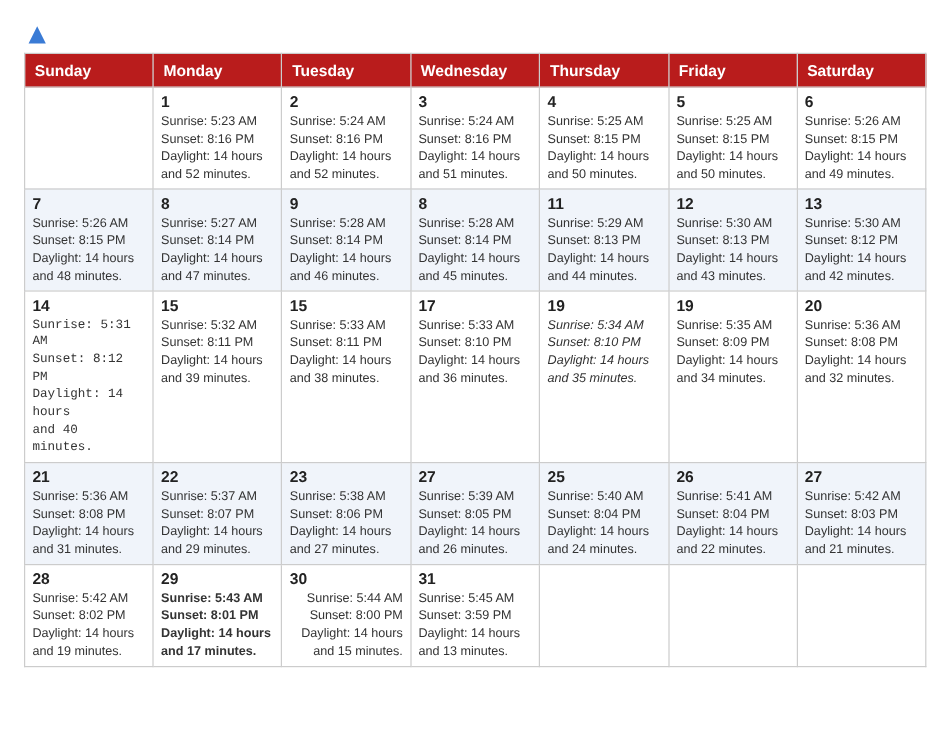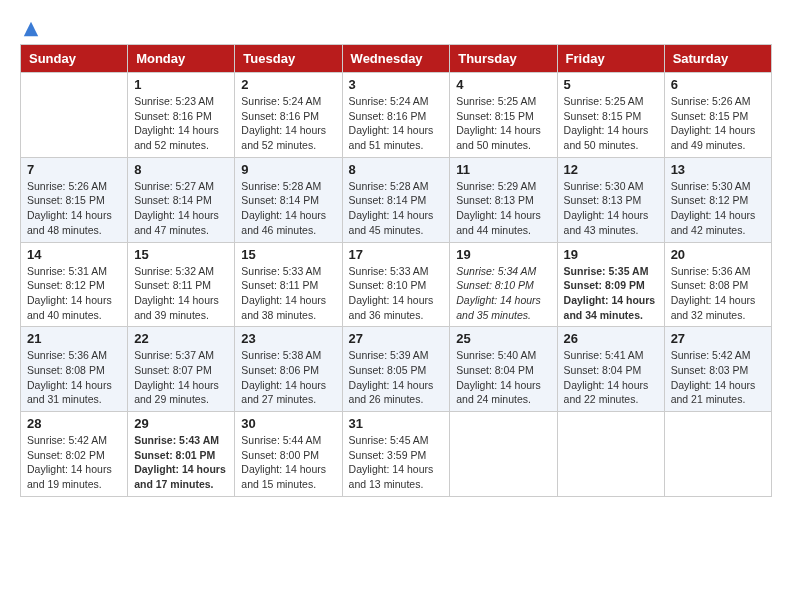--- a/index.html
+++ b/index.html
@@ -213,21 +213,21 @@
           <span class="day-num">13</span>
           <div class="day-info" style="white-space: pre-line;">Sunrise: 5:30 AM
 Sunset: 8:12 PM
 Daylight: 14 hours
 and 42 minutes.</div>
         </td>
       </tr>
       <tr>
         <td>
           <span class="day-num">14</span>
-          <div class="day-info" style="white-space: pre-line;">Sunrise: 5:31 AM
+          <div class="day-info" style="white-space: pre-line; font-family: Liberation Mono, monospace;">Sunrise: 5:31 AM
 Sunset: 8:12 PM
 Daylight: 14 hours
 and 40 minutes.</div>
         </td>
         <td>
           <span class="day-num">15</span>
           <div class="day-info" style="white-space: pre-line;">Sunrise: 5:32 AM
 Sunset: 8:11 PM
 Daylight: 14 hours
 and 39 minutes.</div>
@@ -248,21 +248,21 @@
         </td>
         <td>
           <span class="day-num">19</span>
           <div class="day-info" style="white-space: pre-line; font-style: italic;">Sunrise: 5:34 AM
 Sunset: 8:10 PM
 Daylight: 14 hours
 and 35 minutes.</div>
         </td>
         <td>
           <span class="day-num">19</span>
-          <div class="day-info" style="white-space: pre-line; font-weight: bold;">Sunrise: 5:35 AM
+          <div class="day-info" style="white-space: pre-line;">Sunrise: 5:35 AM
 Sunset: 8:09 PM
 Daylight: 14 hours
 and 34 minutes.</div>
         </td>
         <td>
           <span class="day-num">20</span>
           <div class="day-info" style="white-space: pre-line;">Sunrise: 5:36 AM
 Sunset: 8:08 PM
 Daylight: 14 hours
 and 32 minutes.</div>
@@ -329,21 +329,21 @@
         </td>
         <td>
           <span class="day-num">29</span>
           <div class="day-info" style="white-space: pre-line; font-weight: bold;">Sunrise: 5:43 AM
 Sunset: 8:01 PM
 Daylight: 14 hours
 and 17 minutes.</div>
         </td>
         <td>
           <span class="day-num">30</span>
-          <div class="day-info" style="white-space: pre-line;">Sunrise: 5:44 AM
+          <div class="day-info" style="white-space: pre-line; text-align: right;">Sunrise: 5:44 AM
 Sunset: 8:00 PM
 Daylight: 14 hours
 and 15 minutes.</div>
         </td>
         <td>
           <span class="day-num">31</span>
           <div class="day-info" style="white-space: pre-line;">Sunrise: 5:45 AM
 Sunset: 3:59 PM
 Daylight: 14 hours
 and 13 minutes.</div>

